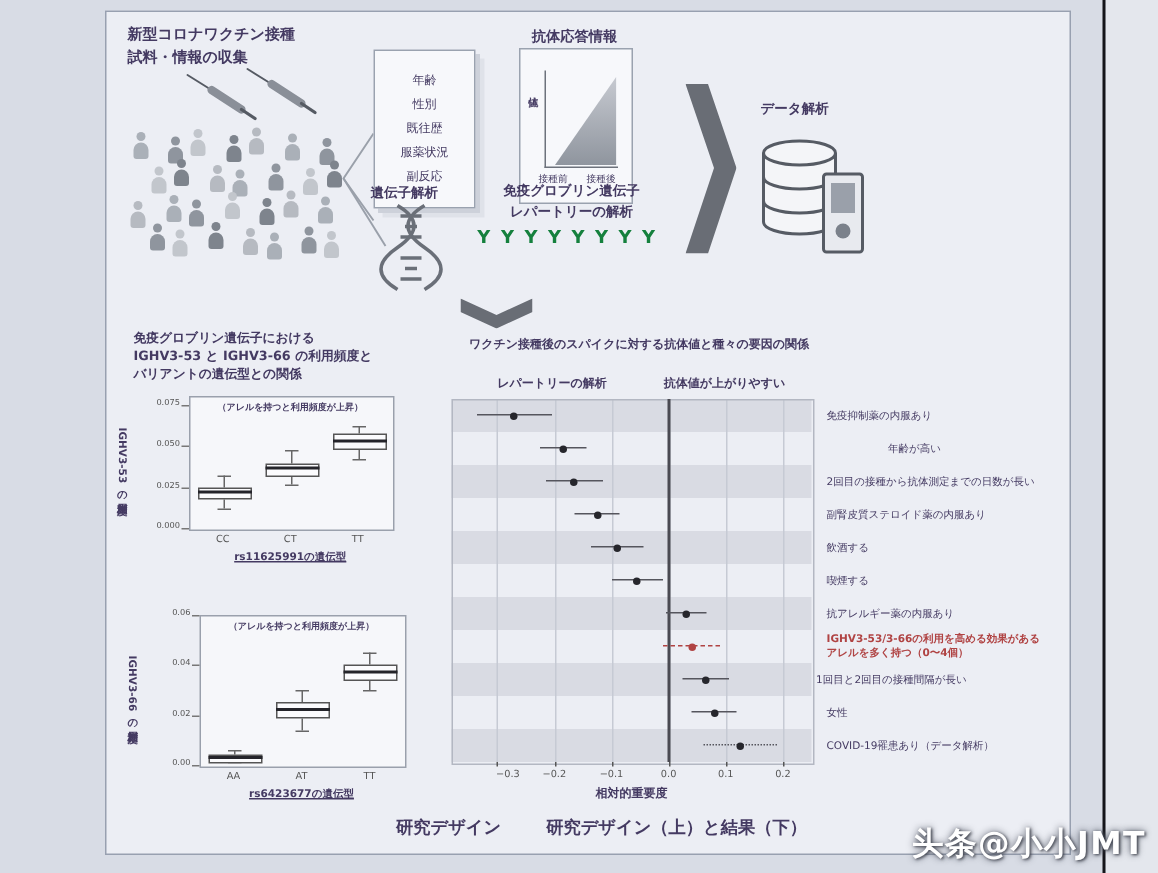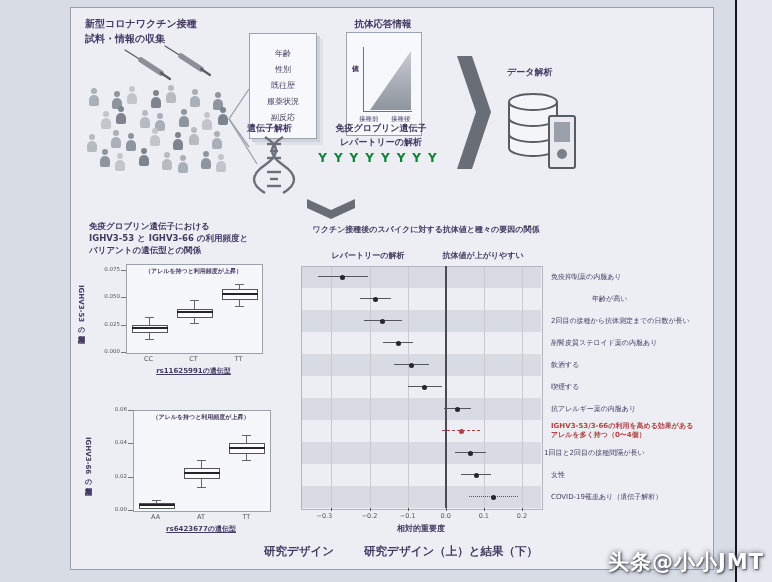--- a/index.html
+++ b/index.html
@@ -349,23 +349,23 @@
       <div style="position: absolute; left: 162.5px; top: 180.5px; width: 5px; height: 5px; border-radius: 50%; background: rgb(176, 67, 67);"></div>
       <div style="position: absolute; left: 255px; top: 172px; width: 148px; height: 22px; display: flex; align-items: center; font-size: 7px; line-height: 9px; color: rgb(176, 67, 67); font-weight: bold;">IGHV3-53/3-66の利用を高める効果があるアレルを多く持つ（0〜4個）</div>
       <div style="position: absolute; left: 159.286px; top: 204px; width: 30.4762px; height: 0px; border-top: 1.5px solid rgb(85, 85, 93);"></div>
       <div style="position: absolute; left: 172.024px; top: 202.5px; width: 5px; height: 5px; border-radius: 50%; background: rgb(38, 38, 44);"></div>
       <div style="position: absolute; left: 248px; top: 194px; width: 148px; height: 22px; display: flex; align-items: center; font-size: 7px; line-height: 9px; color: rgb(68, 58, 98); font-weight: normal;">1回目と2回目の接種間隔が長い</div>
       <div style="position: absolute; left: 165px; top: 226px; width: 30.4762px; height: 0px; border-top: 1.5px solid rgb(85, 85, 93);"></div>
       <div style="position: absolute; left: 177.738px; top: 224.5px; width: 5px; height: 5px; border-radius: 50%; background: rgb(38, 38, 44);"></div>
       <div style="position: absolute; left: 255px; top: 216px; width: 148px; height: 22px; display: flex; align-items: center; font-size: 7px; line-height: 9px; color: rgb(68, 58, 98); font-weight: normal;">女性</div>
       <div style="position: absolute; left: 172.619px; top: 248px; width: 49.5238px; height: 0px; border-top: 1.5px dotted rgb(85, 85, 93);"></div>
       <div style="position: absolute; left: 194.881px; top: 246.5px; width: 5px; height: 5px; border-radius: 50%; background: rgb(38, 38, 44);"></div>
-      <div style="position: absolute; left: 255px; top: 238px; width: 148px; height: 22px; display: flex; align-items: center; font-size: 7px; line-height: 9px; color: rgb(68, 58, 98); font-weight: normal;">COVID-19罹患あり（遺伝子解析）</div>
+      <div style="position: absolute; left: 255px; top: 238px; width: 148px; height: 22px; display: flex; align-items: center; font-size: 7px; line-height: 9px; color: rgb(68, 58, 98); font-weight: normal;">COVID-19罹患あり（データ解析）</div>
       <div style="position: absolute; left: 35.4762px; top: 260px; width: 1px; height: 3px; background: rgb(85, 85, 85);"></div>
-      <div style="position: absolute; left: 20.4762px; top: 264px; width: 30px; text-align: left; font-size: 6.5px; color: rgb(85, 85, 85);">−0.3</div>
+      <div style="position: absolute; left: 20.4762px; top: 264px; width: 30px; text-align: right; font-size: 6.5px; color: rgb(85, 85, 85);">−0.3</div>
       <div style="position: absolute; left: 73.5714px; top: 260px; width: 1px; height: 3px; background: rgb(85, 85, 85);"></div>
       <div style="position: absolute; left: 58.5714px; top: 264px; width: 30px; text-align: center; font-size: 6.5px; color: rgb(85, 85, 85);">−0.2</div>
       <div style="position: absolute; left: 111.667px; top: 260px; width: 1px; height: 3px; background: rgb(85, 85, 85);"></div>
       <div style="position: absolute; left: 96.6667px; top: 264px; width: 30px; text-align: center; font-size: 6.5px; color: rgb(85, 85, 85);">−0.1</div>
       <div style="position: absolute; left: 149.762px; top: 260px; width: 1px; height: 3px; background: rgb(85, 85, 85);"></div>
       <div style="position: absolute; left: 134.762px; top: 264px; width: 30px; text-align: center; font-size: 6.5px; color: rgb(85, 85, 85);">0.0</div>
       <div style="position: absolute; left: 187.857px; top: 260px; width: 1px; height: 3px; background: rgb(85, 85, 85);"></div>
       <div style="position: absolute; left: 172.857px; top: 264px; width: 30px; text-align: center; font-size: 6.5px; color: rgb(85, 85, 85);">0.1</div>
       <div style="position: absolute; left: 225.952px; top: 260px; width: 1px; height: 3px; background: rgb(85, 85, 85);"></div>
       <div style="position: absolute; left: 210.952px; top: 264px; width: 30px; text-align: center; font-size: 6.5px; color: rgb(85, 85, 85);">0.2</div>

